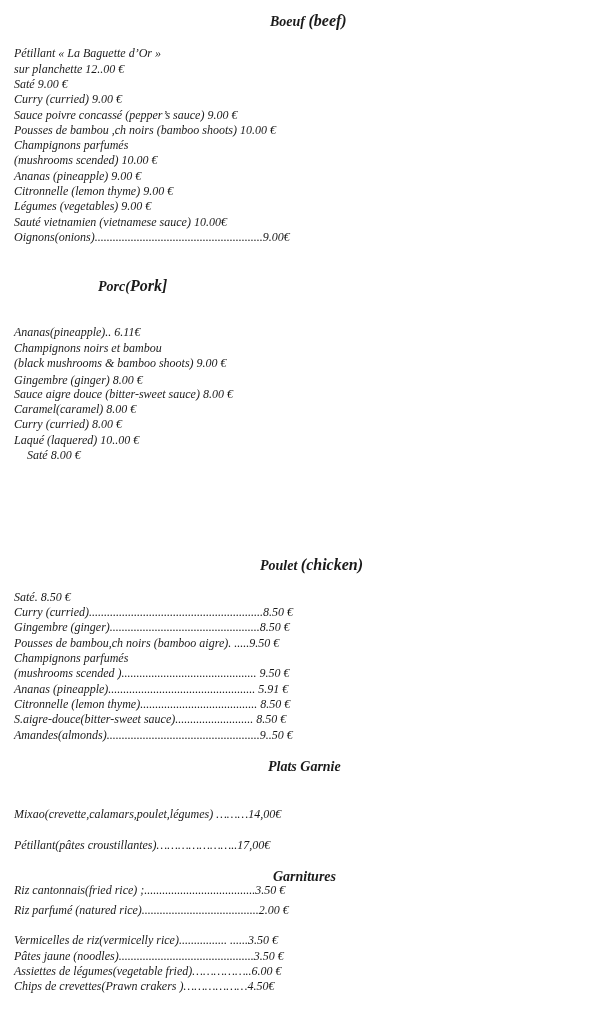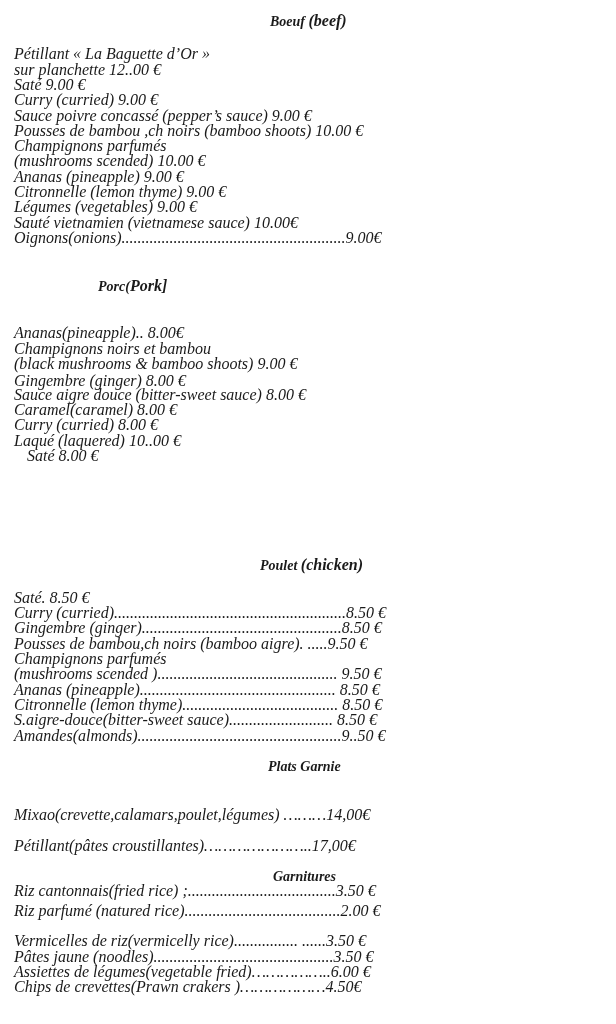--- a/index.html
+++ b/index.html
@@ -1,58 +1,58 @@
 <!DOCTYPE html>
 <html><head>
 <meta charset="utf-8">
 <style>
   html, body { margin: 0; padding: 0; background: #ffffff; }
   body { width: 616px; height: 1024px; position: relative; overflow: hidden;
          font-family: "Liberation Serif", "DejaVu Serif", serif; color: #1a1a1a; }
   .h { position: absolute; font-weight: bold; font-style: italic; font-size: 14px; white-space: nowrap; }
   .h .sub { font-size: 16px; }
-  .l { position: absolute; left: 14px; font-style: italic; font-size: 16px; white-space: nowrap; line-height: 15px; }
+  .l { position: absolute; left: 14px; font-style: italic; font-size: 12px; white-space: nowrap; line-height: 15px; }
 </style>
 </head>
 <body>
 
 <div class="h" style="left:270px; top:12px;"><span>Boeuf</span> <span class="sub">(beef)</span></div>
 <div class="l" style="top:46px;">Pétillant « La Baguette d’Or »</div>
 <div class="l" style="top:62px;">sur planchette        12..00 €</div>
 <div class="l" style="top:77px;">Saté   9.00 €</div>
 <div class="l" style="top:92px;">Curry (curried)       9.00 €</div>
 <div class="l" style="top:108px;">Sauce poivre concassé (pepper’s sauce)      9.00 €</div>
 <div class="l" style="top:123px;text-align:right;">Pousses de bambou ,ch noirs (bamboo shoots)        10.00 €</div>
 <div class="l" style="top:138px;">Champignons parfumés</div>
 <div class="l" style="top:153px;">(mushrooms scended)   10.00 €</div>
 <div class="l" style="top:169px;">Ananas (pineapple)    9.00 €</div>
 <div class="l" style="top:184px;">Citronnelle (lemon thyme)    9.00 €</div>
 <div class="l" style="top:199px;">Légumes (vegetables)  9.00 €</div>
 <div class="l" style="top:215px;">Sauté vietnamien (vietnamese sauce) 10.00€</div>
 <div class="l" style="top:230px;">Oignons(onions)........................................................9.00€</div>
 
 <div class="h" style="left:98px; top:277px;"><span>Porc(</span><span class="sub">Pork]</span></div>
-<div class="l" style="top:325px;">Ananas(pineapple)..   8.00€</div>
+<div class="l" style="top:325px;">Ananas(pineapple)..   6.11€</div>
 <div class="l" style="top:341px;">Champignons noirs et bambou</div>
 <div class="l" style="top:356px;">(black mushrooms &amp; bamboo shoots) 9.00 €</div>
 <div class="l" style="top:373px;font-style:italic;">Gingembre (ginger)    8.00 €</div>
 <div class="l" style="top:387px;">Sauce aigre douce (bitter-sweet sauce)       8.00 €</div>
 <div class="l" style="top:402px;">Caramel(caramel)       8.00 €</div>
 <div class="l" style="top:417px;">Curry (curried)       8.00 €</div>
 <div class="l" style="top:433px;">Laqué (laquered)      10..00 €</div>
 <div class="l" style="top:448px;margin-left:13px;">Saté   8.00 €</div>
 
 <div class="h" style="left:260px; top:556px;"><span>Poulet</span> <span class="sub">(chicken)</span></div>
 <div class="l" style="top:590px;">Saté.  8.50 €</div>
 <div class="l" style="top:605px;">Curry (curried)..........................................................8.50 €</div>
 <div class="l" style="top:620px;">Gingembre  (ginger)..................................................8.50 €</div>
 <div class="l" style="top:636px;">Pousses de bambou,ch noirs (bamboo aigre).  .....9.50 €</div>
 <div class="l" style="top:651px;">Champignons parfumés</div>
 <div class="l" style="top:666px;">(mushrooms scended )............................................. 9.50 €</div>
-<div class="l" style="top:682px;">Ananas (pineapple)................................................. 8.50 €</div>
+<div class="l" style="top:682px;">Ananas (pineapple)................................................. 5.91 €</div>
 <div class="l" style="top:697px;">Citronnelle (lemon thyme)....................................... 8.50 €</div>
 <div class="l" style="top:712px;">S.aigre-douce(bitter-sweet sauce).......................... 8.50 €</div>
 <div class="l" style="top:728px;">Amandes(almonds)...................................................9..50 €</div>
 
 <div class="h" style="left:268px; top:759px;">Plats Garnie</div>
 <div class="l" style="top:807px;">Mixao(crevette,calamars,poulet,légumes)  ………14,00€</div>
 <div class="l" style="top:838px;">Pétillant(pâtes croustillantes)…………………..17,00€</div>
 
 <div class="h" style="left:273px; top:869px;">Garnitures</div>
 <div class="l" style="top:903px;">Riz parfumé (natured rice).......................................2.00 €</div>

